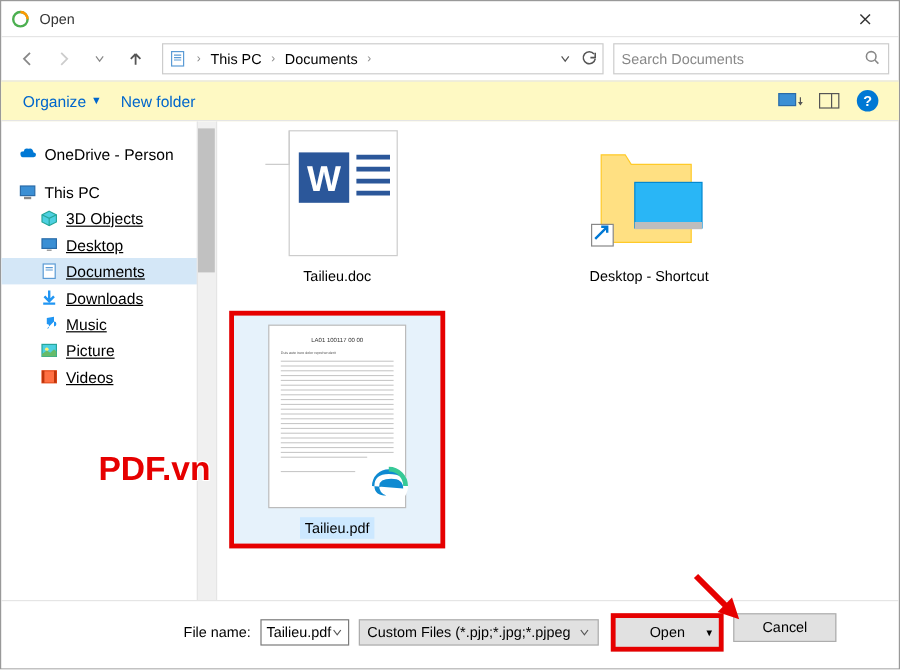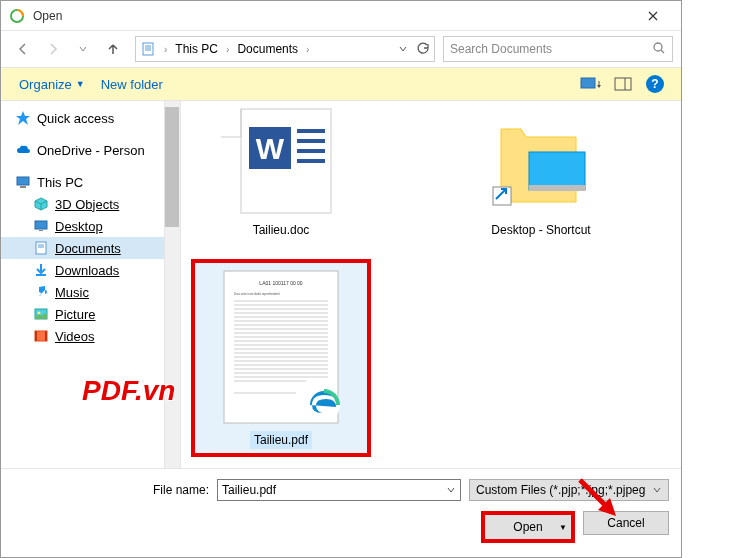--- a/index.html
+++ b/index.html
@@ -1,17 +1,17 @@
 <!DOCTYPE html>
 <html><head>
 <meta charset="utf-8">
 <style>
 * { box-sizing: border-box; margin: 0; padding: 0; font-family: "Segoe UI", Tahoma, sans-serif; }
 body { background: #fff; width: 750px; height: 558px; overflow: hidden; position: relative; }
-.window { width: 682px; height: 558px; border: 1px solid #999; background: #fff; display: flex; flex-direction: column; }
+.window { width: 750px; height: 558px; border: 1px solid #999; background: #fff; display: flex; flex-direction: column; }
 
 
 .titlebar { height: 30px; display: flex; align-items: center; padding: 0 8px; border-bottom: 1px solid #e5e5e5; }
 .titlebar .app-icon { width: 16px; height: 16px; margin-right: 8px; }
 .titlebar .title { font-size: 12px; color: #333; flex: 1; }
 .titlebar .close { width: 40px; height: 28px; display: flex; align-items: center; justify-content: center; cursor: pointer; }
 
 
 .navbar { height: 36px; display: flex; align-items: center; padding: 4px 8px; gap: 2px; }
 .nav-btn { width: 28px; height: 28px; display: flex; align-items: center; justify-content: center; color: #555; }
@@ -45,31 +45,31 @@
 
 .filearea { flex: 1; overflow: auto; padding: 6px 10px; display: flex; flex-wrap: wrap; align-content: flex-start; gap: 20px; position: relative; }
 .file-item { width: 180px; display: flex; flex-direction: column; align-items: center; font-size: 12px; }
 .file-thumb { width: 140px; height: 110px; display: flex; align-items: flex-end; justify-content: center; margin-bottom: 4px; }
 .file-label { text-align: center; padding: 2px 4px; }
 .file-item.selected .file-label { background: #cce8ff; }
 .file-item.selected .sel-wrap { border: 4px solid #e60000; padding: 4px; background: #e6f2fb; }
 .sel-wrap { display: flex; flex-direction: column; align-items: center; width: 180px; }
 
 
-.bottombar { border-top: 1px solid #e5e5e5; padding: 10px 12px 14px; display: flex; flex-direction: column; gap: 10px; }
+.bottombar { border-top: 1px solid #e5e5e5; padding: 10px 12px 14px; display: flex; flex-direction: row; gap: 10px; }
 .fn-row { display: flex; align-items: center; gap: 8px; }
 .fn-label { font-size: 12px; margin-left: 140px; }
 .fn-input { flex: 1; height: 22px; border: 1px solid #7a7a7a; font-size: 12px; padding: 0 4px; display: flex; align-items: center; justify-content: space-between; }
 .fn-filter { width: 200px; height: 22px; border: 1px solid #adadad; background: #e1e1e1; font-size: 12px; display: flex; align-items: center; justify-content: space-between; padding: 0 6px; }
 .btn-row { display: flex; justify-content: flex-end; gap: 8px; }
 .btn { width: 86px; height: 24px; border: 1px solid #adadad; background: #e1e1e1; font-size: 12px; display: flex; align-items: center; justify-content: center; cursor: pointer; position: relative; }
 .btn.primary { border: 4px solid #e60000; width: 94px; height: 32px; }
 
 
-.watermark { position: absolute; left: 82px; top: 375px; font-size: 28px; font-weight: 800; color: #e60000; text-shadow: -1px -1px 0 #fff, 1px -1px 0 #fff, -1px 1px 0 #fff, 1px 1px 0 #fff; pointer-events: none; z-index: 50; font-style: italic; }
+.watermark { position: absolute; left: 82px; top: 375px; font-size: 28px; font-weight: 800; color: #e60000; text-shadow: -1px -1px 0 #fff, 1px -1px 0 #fff, -1px 1px 0 #fff, 1px 1px 0 #fff; pointer-events: none; z-index: 50; }
 
 
 .arrow { position: absolute; right: 128px; bottom: 36px; z-index: 60; pointer-events: none; }
 
 .scroll-track { position: absolute; right: 0; top: 0; bottom: 0; width: 16px; background: #f0f0f0; border-left: 1px solid #e5e5e5; }
 .scroll-thumb { position: absolute; right: 1px; width: 14px; background: #c1c1c1; }
 </style>
 </head>
 <body>
 
@@ -164,26 +164,20 @@
           <line x1="11" y1="1" x2="11" y2="13" stroke="#555"></line>
         </svg>
       </div>
     <div class="t-icon">
         <div class="help-icon">?</div>
       </div>
   </div>
 
   <div class="main">
     <div class="sidebar">
-      <div class="side-item">
-        <span class="s-icon"><svg width="16" height="16" viewBox="0 0 16 16">
-              <polygon points="8,1 10,6 15,6 11,9 13,15 8,11 3,15 5,9 1,6 6,6" fill="#2196f3"></polygon>
-            </svg></span>
-        <span>Quick access</span>
-      </div>
       <div class="side-group-gap"></div>
       <div class="side-item">
         <span class="s-icon"><svg width="16" height="16" viewBox="0 0 16 16">
               <path d="M4 11 Q2 11 2 8 Q2 6 5 6 Q5 3 9 4 Q12 3 13 7 Q15 7 15 9 Q15 11 13 11 Z" fill="#0078d4"></path>
             </svg></span>
         <span>OneDrive - Person</span>
       </div>
       <div class="side-group-gap"></div>
       <div class="side-item">
         <span class="s-icon"><svg width="16" height="16" viewBox="0 0 16 16">

